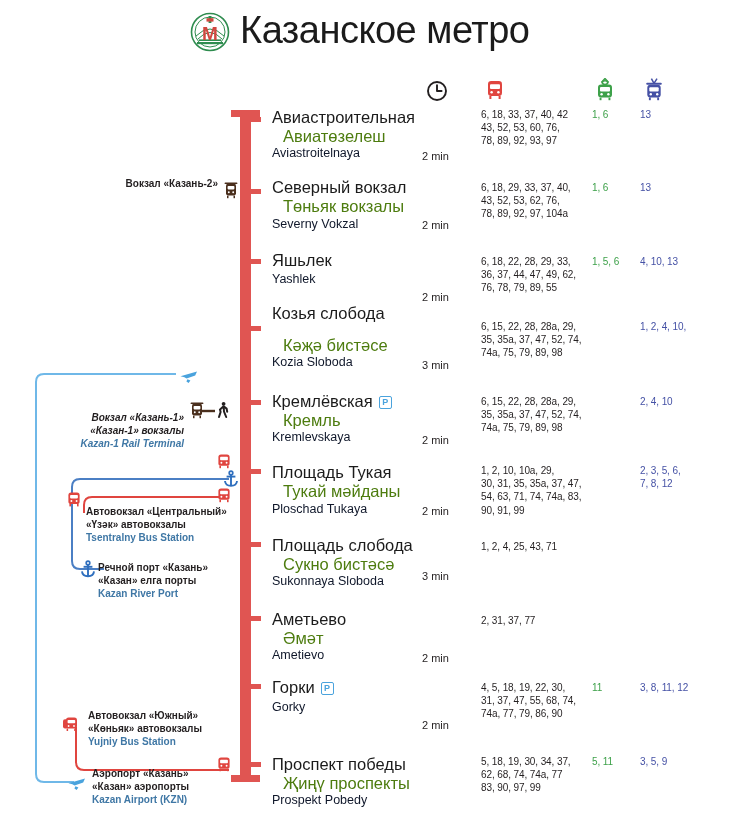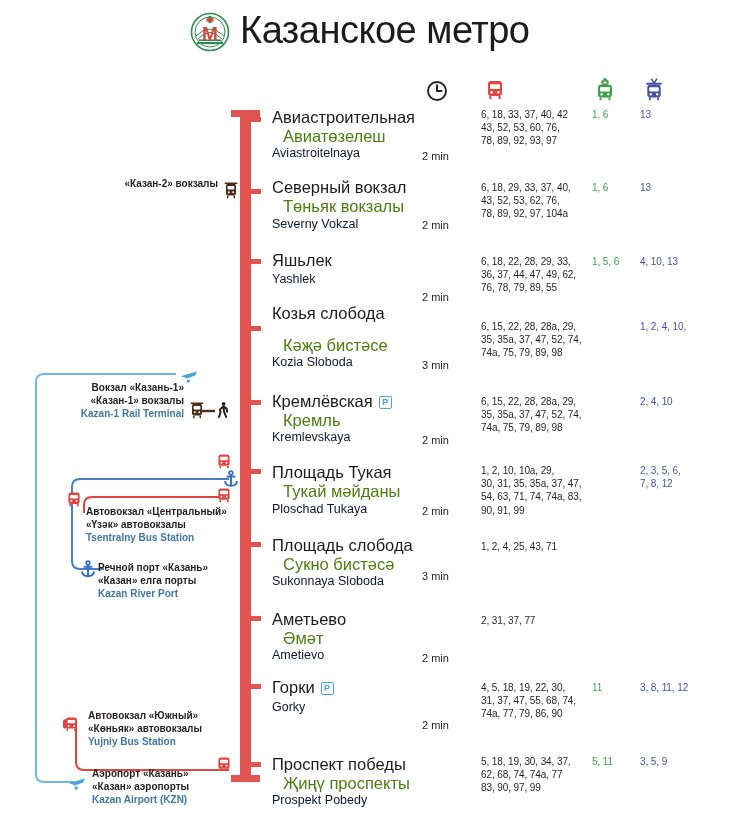--- a/index.html
+++ b/index.html
@@ -250,23 +250,23 @@
       <div class="numcol n-bus" style="top:755px">5, 18, 19, 30, 34, 37,
 62, 68, 74, 74a, 77
 83, 90, 97, 99</div>
       <div class="numcol n-trol" style="top:755px">5, 11</div>
       <div class="numcol n-tram" style="top:755px">3, 5, 9</div>
     </div>
   </div>
 
 <div id="annotations">
     <div class="annot" style="left: 0px; top: 178px; width: 218px;">
-      <div class="a-tt">«Казан-2» вокзалы</div>
-    </div>
-    <div class="annot" style="left: 0px; top: 382px; width: 184px;">
+      <div class="a-ru">Вокзал «Казань-2»</div>
+    </div>
+    <div class="annot" style="left: 0px; top: 412px; width: 184px; font-style: italic;">
       <div class="a-ru">Вокзал «Казань-1»</div>
       <div class="a-tt">«Казан-1» вокзалы</div>
       <div class="a-en">Kazan-1 Rail Terminal</div>
     </div>
     <div class="annot left-align" style="left: 86px; top: 506px; width: 170px;">
       <div class="a-ru">Автовокзал «Центральный»</div>
       <div class="a-tt">«Үзәк» автовокзалы</div>
       <div class="a-en">Tsentralny Bus Station</div>
     </div>
     <div class="annot left-align" style="left: 98px; top: 562px; width: 170px;">

